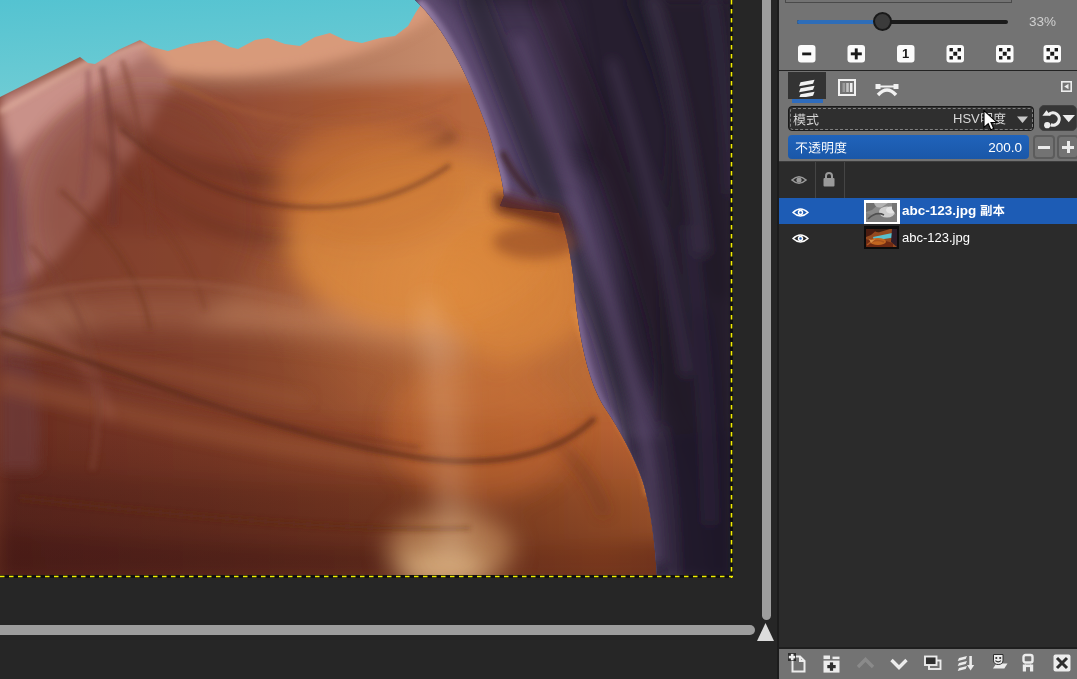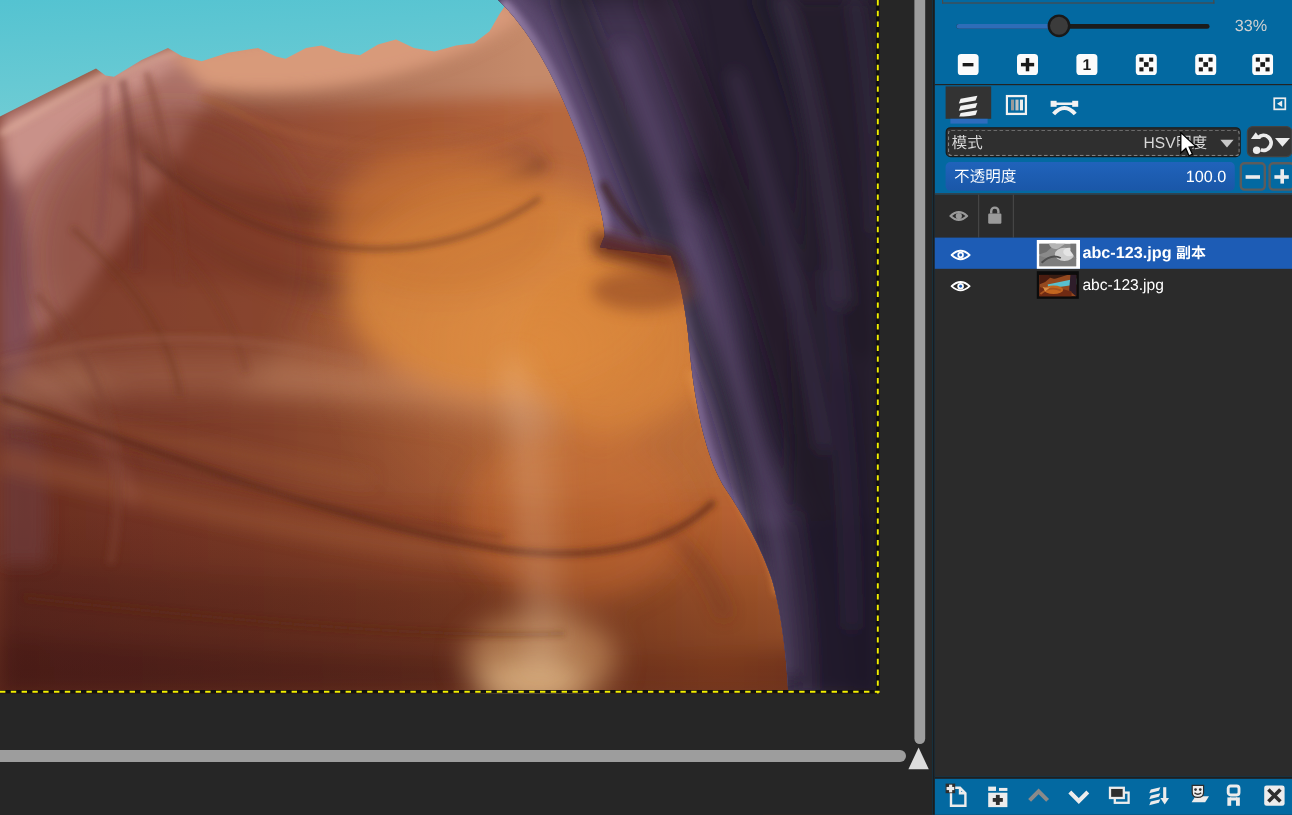--- a/index.html
+++ b/index.html
@@ -1,19 +1,19 @@
 <!DOCTYPE html>
 <html><head><meta charset="utf-8"><style>
 *{margin:0;padding:0;box-sizing:border-box}
 html,body{width:1077px;height:679px;overflow:hidden;background:#262626;font-family:"Liberation Sans",sans-serif}
 .abs{position:absolute}
 #photo{position:absolute;left:0;top:0}
 #hscroll{position:absolute;left:0;top:625px;width:755px;height:10px;background:#9d9d9d;border-radius:0 5px 5px 0}
 #vscroll{position:absolute;left:762px;top:0;width:9px;height:620px;background:#9d9d9d;border-radius:0 0 5px 5px}
-#panel{position:absolute;left:777px;top:0;width:300px;height:679px;background:#0369a1;border-left:2px solid #1c1c1c}
+#panel{position:absolute;left:777px;top:0;width:300px;height:679px;background:#737373;border-left:2px solid #1c1c1c}
 .cjk{display:inline-block;vertical-align:middle}
 </style></head>
 <body>
 <svg id="photo" width="733" height="578" viewBox="0 0 733 578" xmlns="http://www.w3.org/2000/svg">
 <defs>
 <linearGradient id="b1" x1="0" y1="0" x2="1" y2="0">
         <stop offset="0" stop-color="#a05c55"></stop>
         <stop offset="0.45" stop-color="#b06038"></stop>
         <stop offset="1" stop-color="#c27447"></stop>
       </linearGradient>
@@ -264,21 +264,21 @@
     <path d="M20.5,6 L33,6 L26.7,13.3 Z" fill="#ececec"></path>
   </svg>
 
   <div class="abs" style="left:9px;top:135px;width:240.5px;height:24px;background:linear-gradient(#2063bb,#1a57a8);border-radius:4px"></div>
   <div class="abs" style="left:16px;top:139px;height:16px"><svg class="cjk" id="g-btmd" width="52" height="15.1" viewBox="0 0 52 15.1" xmlns="http://www.w3.org/2000/svg">
         <path transform="translate(0,11.44) scale(0.01300,-0.01300)" fill="#ffffff" d="M559 478C678 398 828 280 899 203L960 261C885 338 733 450 615 526ZM69 770V693H514C415 522 243 353 44 255C60 238 83 208 95 189C234 262 358 365 459 481V-78H540V584C566 619 589 656 610 693H931V770Z"></path>
         <path transform="translate(13,11.44) scale(0.01300,-0.01300)" fill="#ffffff" d="M61 765C119 716 187 646 216 597L278 644C246 692 177 760 118 806ZM854 824C736 797 518 780 338 773C345 758 353 734 355 719C430 721 512 725 593 732V655H313V596H547C480 526 377 462 283 431C298 418 318 393 329 377C421 413 523 483 593 561V427H665V564C732 487 831 417 923 381C934 398 954 423 969 436C874 465 773 528 709 596H952V655H665V738C754 747 837 759 903 773ZM392 403V344H508C490 237 446 158 309 115C324 102 343 76 350 60C506 113 558 210 579 344H699C691 312 683 280 674 255H844C835 180 826 147 813 135C805 128 797 127 780 127C763 127 716 128 668 132C678 115 685 91 686 74C736 70 784 70 808 72C835 73 854 78 870 94C892 115 904 166 916 283C917 293 918 311 918 311H756L777 403ZM251 456H56V386H179V83C136 63 90 27 45 -15L95 -80C152 -18 206 34 243 34C265 34 296 5 335 -19C401 -58 484 -68 600 -68C698 -68 867 -63 945 -58C946 -36 958 1 966 20C867 10 715 3 601 3C495 3 411 9 349 46C301 74 278 98 251 100Z"></path>
         <path transform="translate(26,11.44) scale(0.01300,-0.01300)" fill="#ffffff" d="M338 451V252H151V451ZM338 519H151V710H338ZM80 779V88H151V182H408V779ZM854 727V554H574V727ZM501 797V441C501 285 484 94 314 -35C330 -46 358 -71 369 -87C484 1 535 122 558 241H854V19C854 1 847 -5 829 -5C812 -6 749 -7 684 -4C695 -25 708 -57 711 -78C798 -78 852 -76 885 -64C917 -52 928 -28 928 19V797ZM854 486V309H568C573 354 574 399 574 440V486Z"></path>
         <path transform="translate(39,11.44) scale(0.01300,-0.01300)" fill="#ffffff" d="M386 644V557H225V495H386V329H775V495H937V557H775V644H701V557H458V644ZM701 495V389H458V495ZM757 203C713 151 651 110 579 78C508 111 450 153 408 203ZM239 265V203H369L335 189C376 133 431 86 497 47C403 17 298 -1 192 -10C203 -27 217 -56 222 -74C347 -60 469 -35 576 7C675 -37 792 -65 918 -80C927 -61 946 -31 962 -15C852 -5 749 15 660 46C748 93 821 157 867 243L820 268L807 265ZM473 827C487 801 502 769 513 741H126V468C126 319 119 105 37 -46C56 -52 89 -68 104 -80C188 78 201 309 201 469V670H948V741H598C586 773 566 813 548 845Z"></path>
       </svg></div>
-  <div class="abs" style="left:160px;top:139.5px;width:83px;text-align:right;font-size:13.5px;color:#fff">100.0</div>
+  <div class="abs" style="left:160px;top:139.5px;width:83px;text-align:right;font-size:13.5px;color:#fff">200.0</div>
   <div class="abs" style="left:254px;top:135px;width:22px;height:24px;border:2px solid #5c5c5c;border-radius:4px"></div>
   <div class="abs" style="left:259px;top:145.5px;width:12px;height:3px;background:#ececec"></div>
   <div class="abs" style="left:278px;top:135px;width:22px;height:24px;border:2px solid #5c5c5c;border-radius:4px"></div>
   <div class="abs" style="left:283px;top:145.5px;width:12px;height:3px;background:#ececec"></div>
   <div class="abs" style="left:287.5px;top:141px;width:3px;height:12px;background:#ececec"></div>
   <div class="abs" style="left:0;top:162px;width:300px;height:485px;background:#2b2b2b"></div>
 
   <div class="abs" style="left:0;top:161px;width:300px;height:1px;background:#3c3c3c"></div>
   <div class="abs" style="left:36px;top:162px;width:1px;height:36px;background:#454545"></div>
   <div class="abs" style="left:64.5px;top:162px;width:1px;height:36px;background:#454545"></div>

